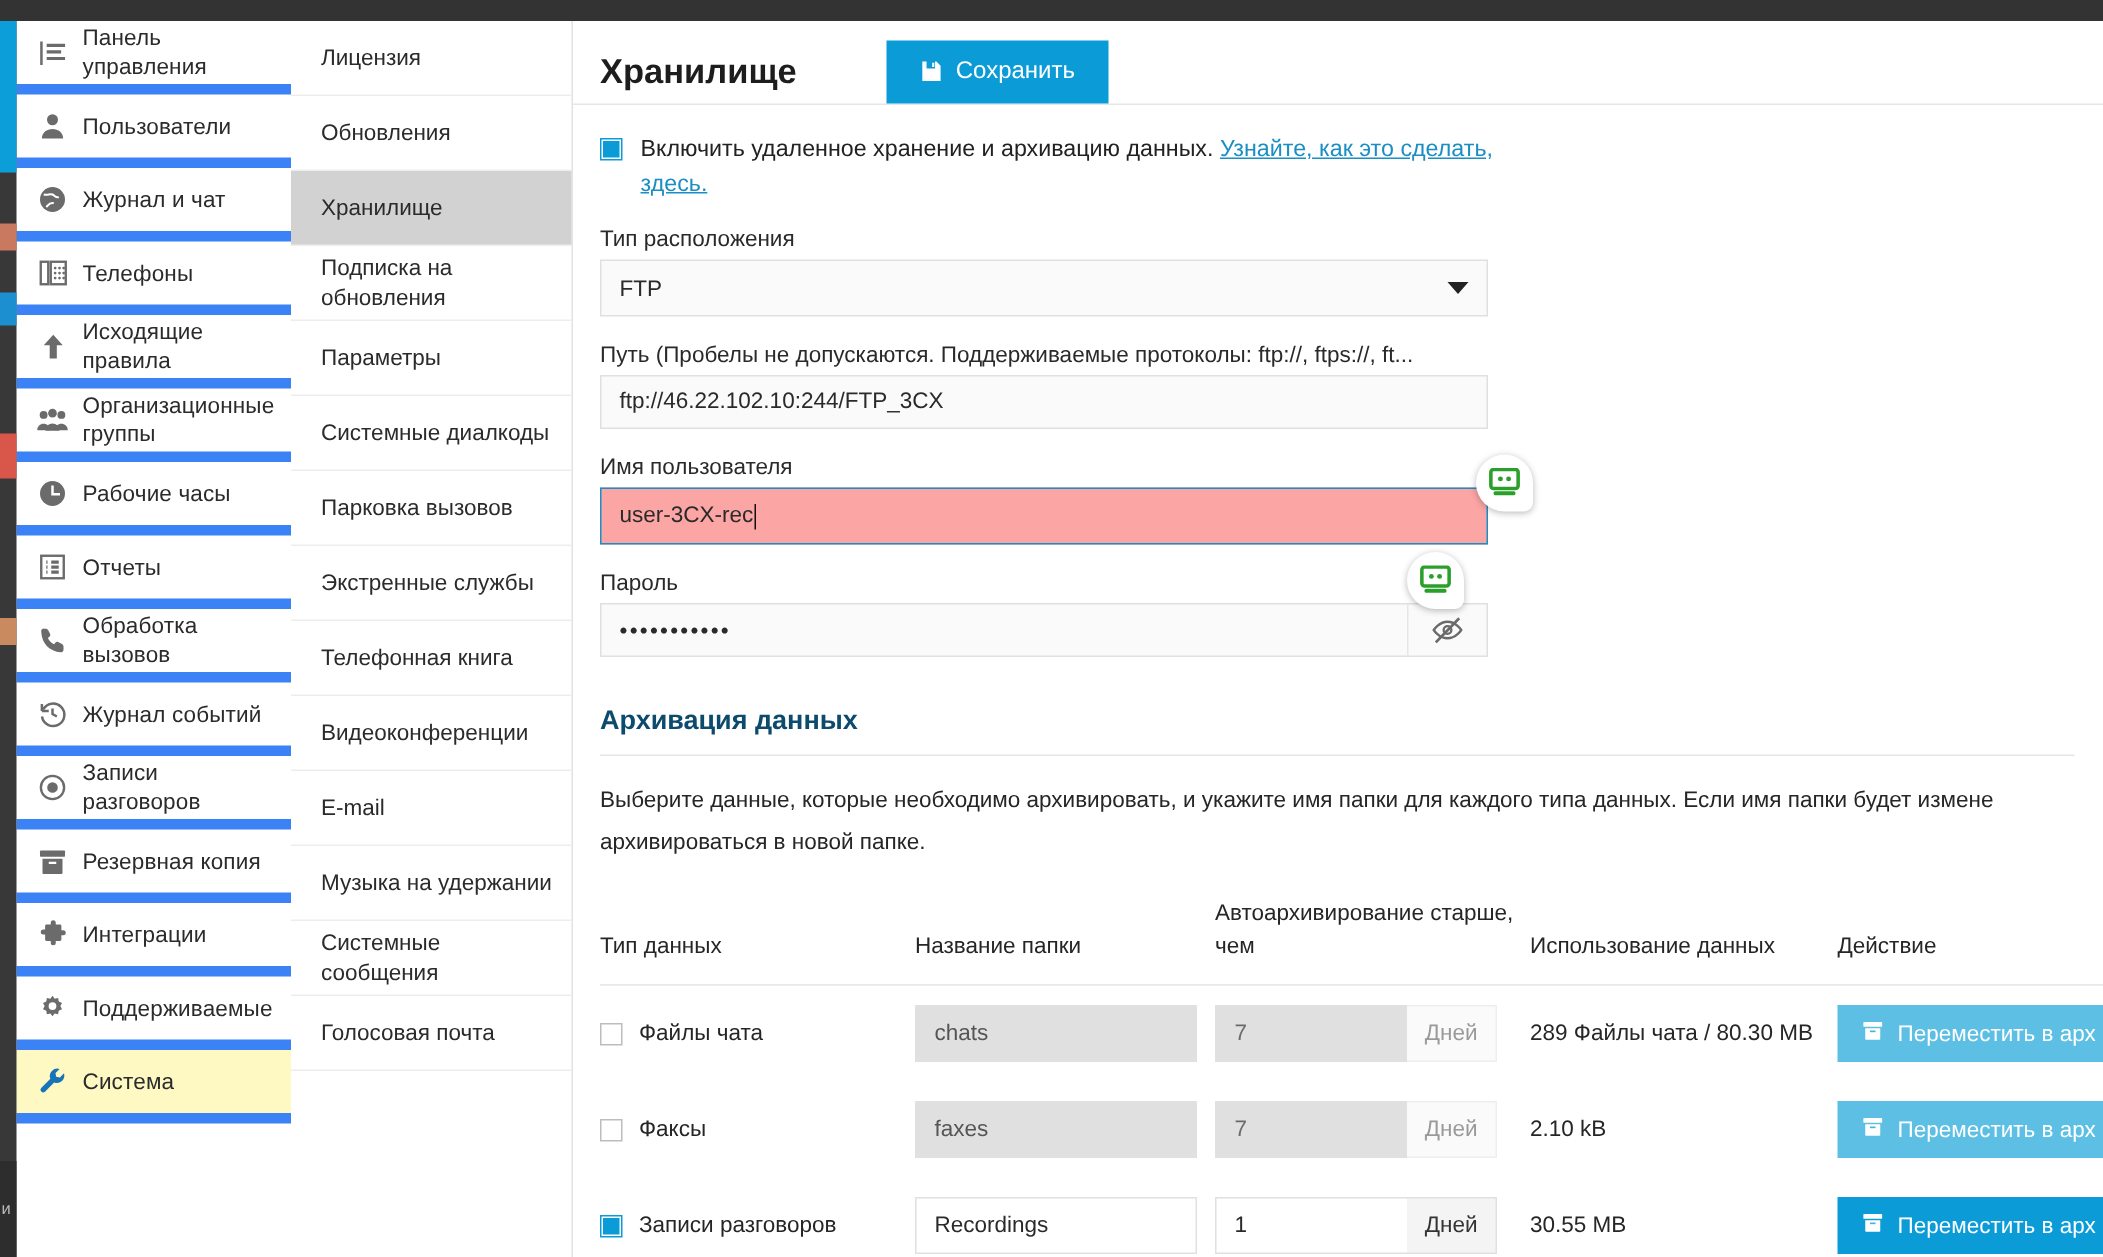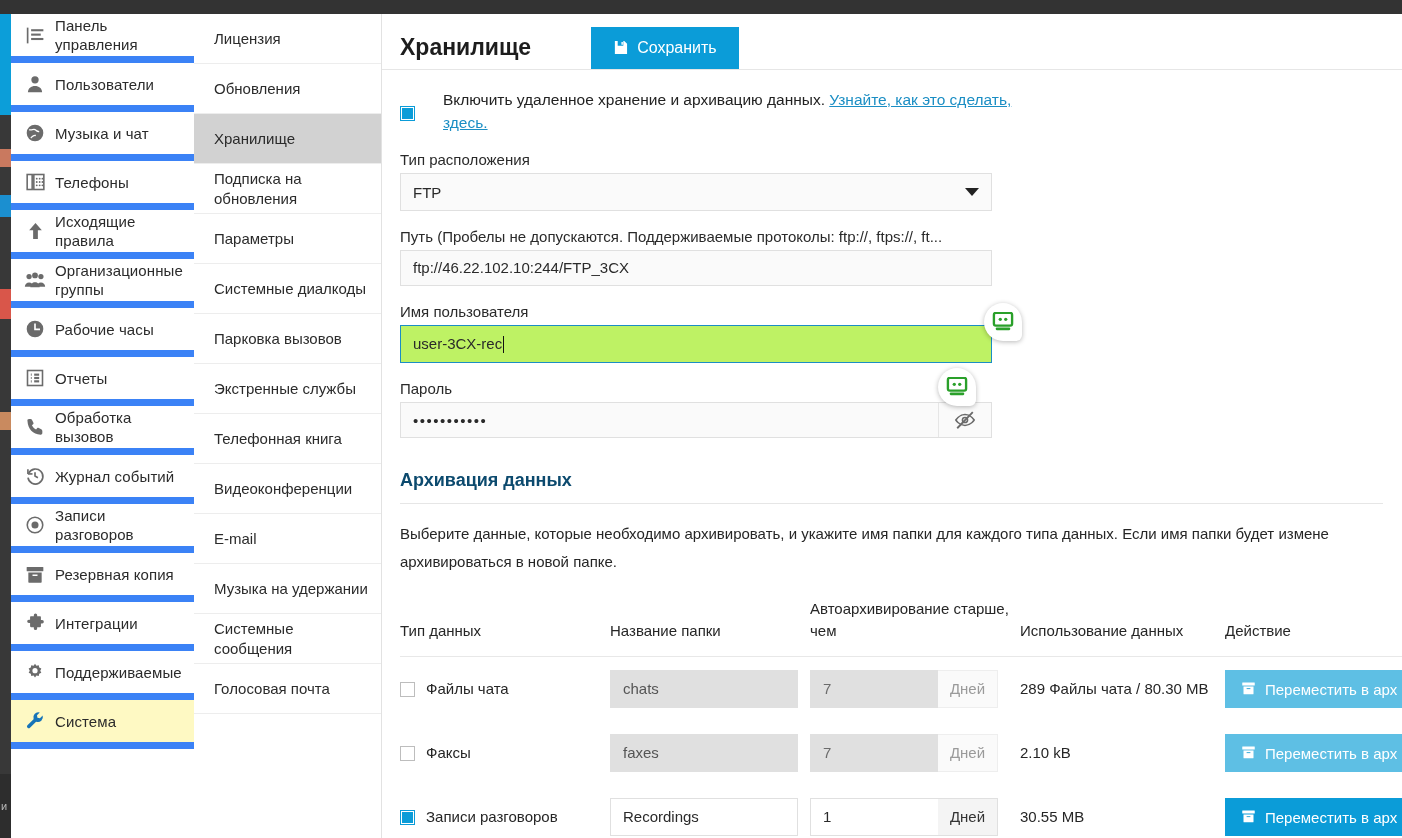--- a/index.html
+++ b/index.html
@@ -119,21 +119,21 @@
     background: #0b9cd8; color: #ffffff;
     border: none; height: 42px; padding: 0 22px;
     font-size: 16px; font-family: inherit;
     cursor: pointer;
     margin-left: 40px;
   }
   .save-btn svg { display:block; }
 
   .body-pad { padding: 18px 19px 0 19px; }
 
-  .enable-row { display: flex; align-items: center; gap: 28px; }
+  .enable-row { display: flex; align-items: flex-start; gap: 12px; }
   .cbx {
     flex: 0 0 auto;
     width: 15px; height: 15px; margin-top: 4px;
     border: 1px solid #bdbdbd; background: #ffffff;
     box-sizing: border-box; cursor: pointer;
     position: relative;
   }
   .cbx.on { border-color: #0b9cd8; background: #ffffff; }
   .cbx.on::after {
     content: ""; position: absolute;
@@ -153,21 +153,21 @@
     width: 592px;
   }
   .inp {
     width: 592px; height: 36px; box-sizing: border-box;
     border: 1px solid #e0e0e0; background: #fafafa;
     font-size: 15px; color: #2a2a2a; font-family: inherit;
     padding: 0 12px; line-height: 34px;
     display: flex; align-items: center;
   }
   .inp.focus {
-    border: 1px solid #1b8ec4; background: #bef264; height: 38px;
+    border: 1px solid #1b8ec4; background: #fca5a5; height: 38px;
   }
   .sel-inp {
     width: 592px; height: 38px; box-sizing: border-box;
     border: 1px solid #e0e0e0; background: #fafafa;
     display: flex; align-items: center; justify-content: space-between;
     padding: 0 12px; font-size: 15px; color: #2a2a2a;
     cursor: pointer;
   }
   .caret { width:0; height:0; border-left:7px solid transparent; border-right:7px solid transparent; border-top:8px solid #222; }
   .caret-wrap { display:flex; align-items:center; }
@@ -301,21 +301,21 @@
         <span class="m1-lbl">Пользователи</span>
       </div>
       <div class="m1-item">
         <span class="m1-ico">
           <svg width="20" height="20" viewBox="0 0 24 24" fill="currentColor">
             <circle cx="12" cy="12" r="10"></circle>
             <path d="M5 8c3 1 5-1 7 0s3 3 5 2" fill="none" stroke="#fff" stroke-width="1.6"></path>
             <path d="M7 18c2-2 3-4 6-3" fill="none" stroke="#fff" stroke-width="1.6"></path>
           </svg>
         </span>
-        <span class="m1-lbl">Музыка и чат</span>
+        <span class="m1-lbl">Журнал и чат</span>
       </div>
       <div class="m1-item">
         <span class="m1-ico">
           <svg width="21" height="20" viewBox="0 0 24 24" fill="none" stroke="currentColor" stroke-width="1.9">
             <rect x="2" y="3" width="6" height="18"></rect>
             <rect x="10" y="3" width="12" height="18"></rect>
             <circle cx="13.5" cy="8" r="1.1" fill="currentColor" stroke="none"></circle>
             <circle cx="17" cy="8" r="1.1" fill="currentColor" stroke="none"></circle>
             <circle cx="20.3" cy="8" r="1.1" fill="currentColor" stroke="none"></circle>
             <circle cx="13.5" cy="12" r="1.1" fill="currentColor" stroke="none"></circle>

